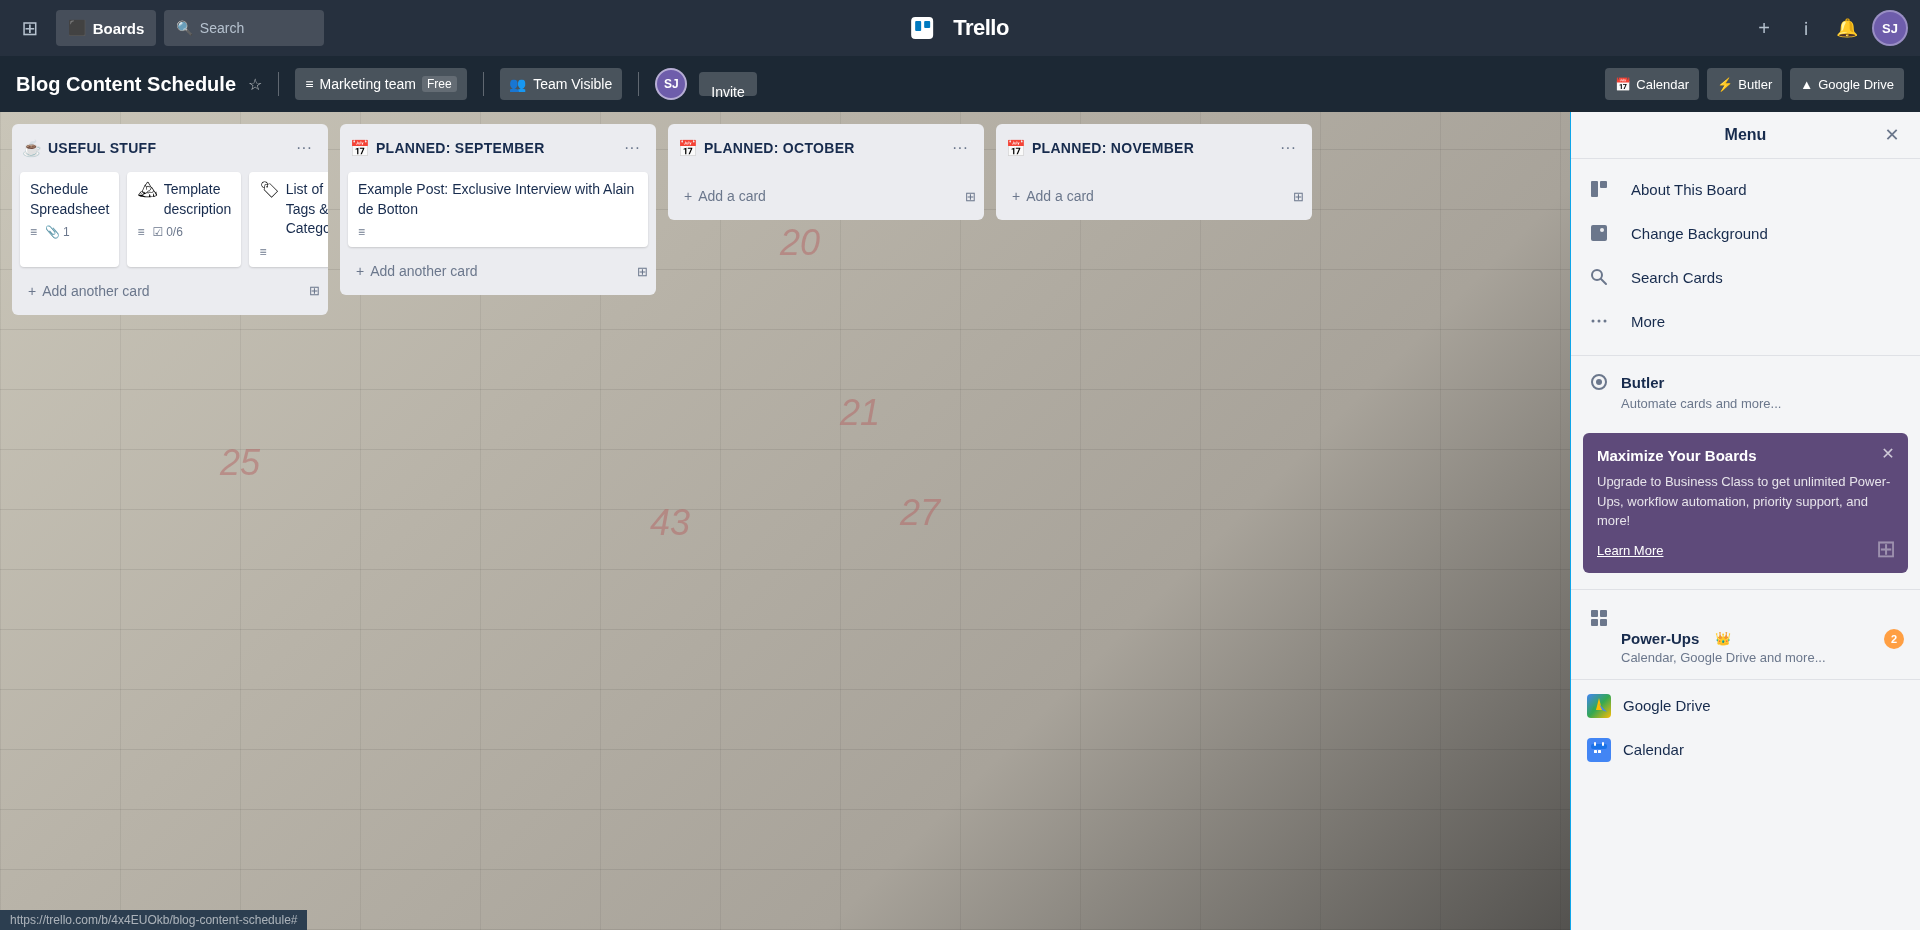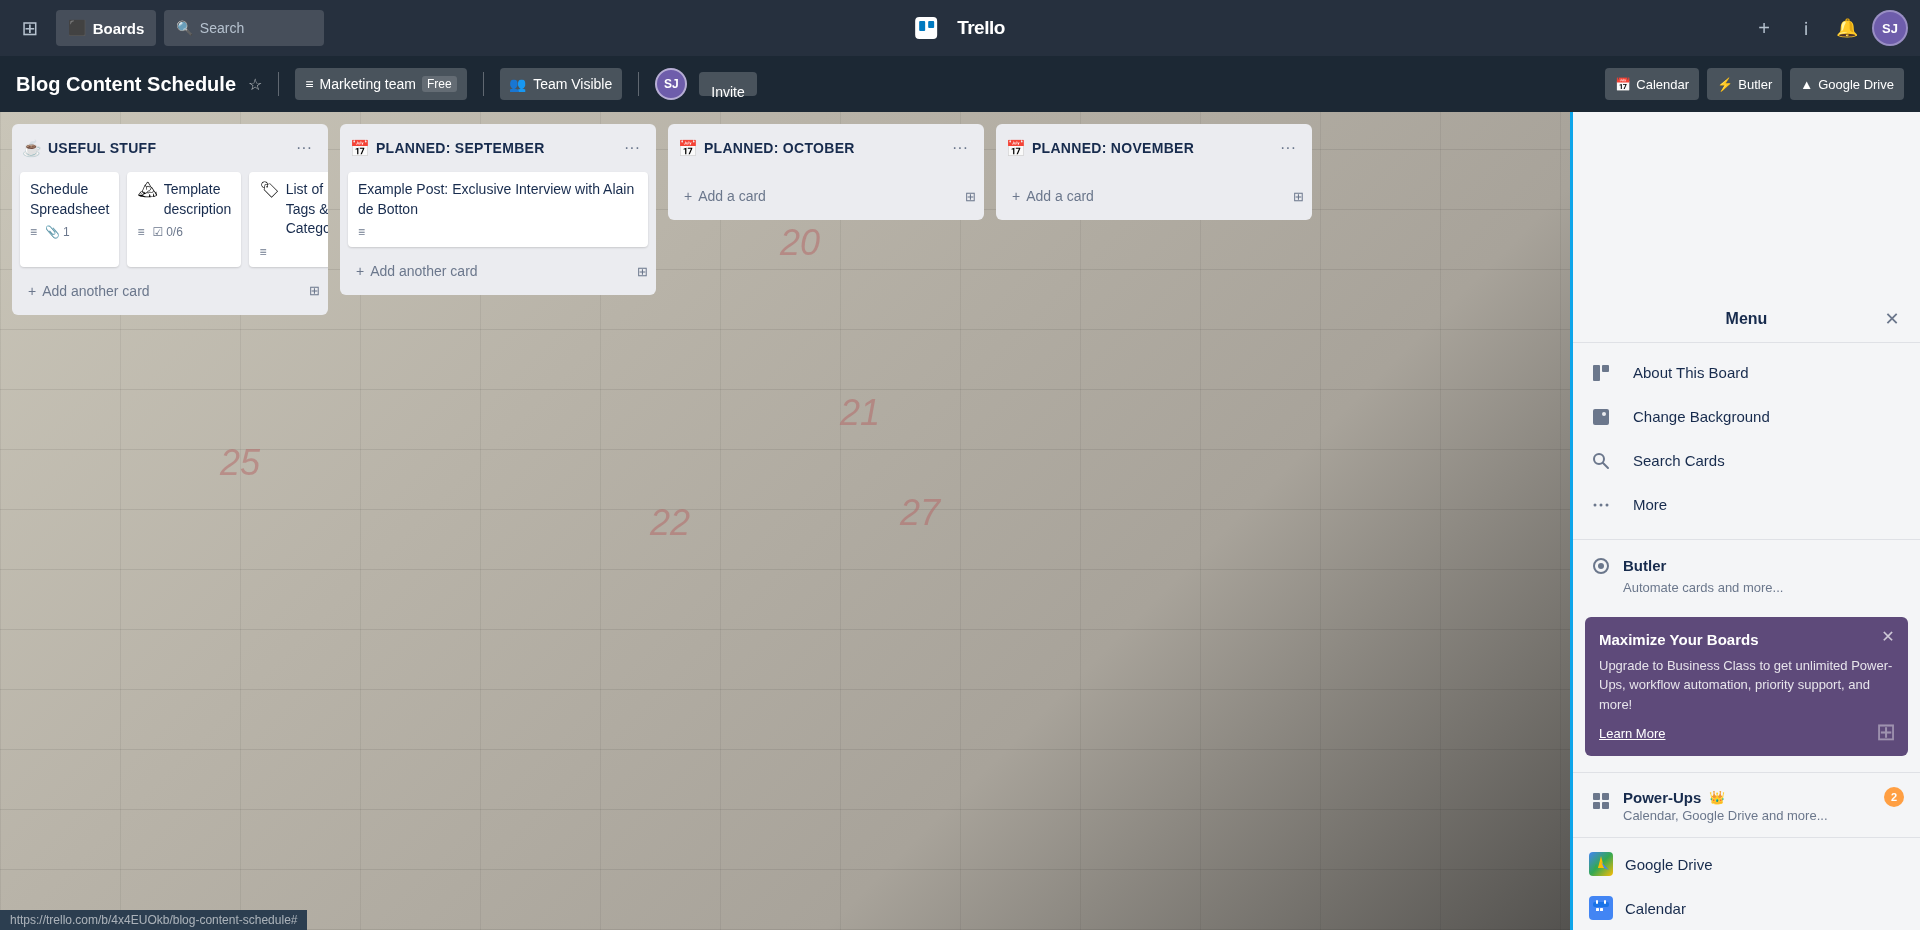--- a/index.html
+++ b/index.html
@@ -47,21 +47,21 @@
       font-size: 14px;
       padding: 6px 12px;
       cursor: pointer;
       height: 36px;
       min-width: 160px;
     }
     .nav-logo {
       position: absolute; left: 50%; transform: translateX(-50%);
       display: flex; align-items: center; gap: 20px;
       color: #fff;
-      font-size: 19px;
+      font-size: 22px;
       font-weight: 900;
       letter-spacing: -0.5px;
     }
     .nav-right {
       margin-left: auto;
       display: flex; align-items: center; gap: 6px;
     }
     .nav-icon-btn {
       width: 36px; height: 36px;
       border-radius: 50%;
@@ -298,27 +298,26 @@
       background: transparent; border: none; cursor: pointer;
       color: #6b778c; font-size: 16px;
       display: flex; align-items: center;
     }
 
     
     .menu-panel {
       width: 350px;
       min-width: 350px;
       background: #f4f5f7;
-      border-left: 3px solid #0ea5e9;
+      border-left: 1px solid #0ea5e9;
       display: flex;
       flex-direction: column;
       z-index: 50;
       height: 100%;
       overflow-y: auto;
-      justify-content: flex-end;
     }
     .menu-header {
       display: flex;
       align-items: center;
       justify-content: center;
       padding: 14px 16px;
       border-bottom: 1px solid #dfe1e6;
       position: relative;
     }
     .menu-title {
@@ -447,21 +446,22 @@
     }
     .menu-powerups-content {
       flex: 1;
     }
     .menu-powerups-title {
       font-size: 15px;
       font-weight: 600;
       color: #172b4d;
       display: flex;
       align-items: center;
-      gap: 8px;
+      gap: 16px;
+      margin-top: 25px;
     }
     .powerup-badge {
       background: #ff9f43;
       color: #fff;
       border-radius: 50%;
       width: 20px; height: 20px;
       font-size: 11px;
       font-weight: 700;
       display: flex; align-items: center; justify-content: center;
       margin-left: auto;
@@ -603,21 +603,21 @@
   </div>
 </div>
 
 <div class="board-body">
   <div class="board-bg">
 
     <span class="cal-number" style="left:220px; top:140px;">18</span>
     <span class="cal-number" style="left:780px; top:110px;">20</span>
     <span class="cal-number" style="left:840px; top:280px;">21</span>
     <span class="cal-number" style="left:900px; top:380px;">27</span>
-    <span class="cal-number" style="left:650px; top:390px;">22</span>
+    <span class="cal-number" style="left:650px; top:390px;">43</span>
     <span class="cal-number" style="left:220px; top:330px;">25</span>
   </div>
 
   <div class="lists-container">
 
     <div class="list">
       <div class="list-header">
         <span class="list-icon">☕</span>
         <span class="list-title">USEFUL STUFF</span>
         <button class="list-menu-btn">···</button>

